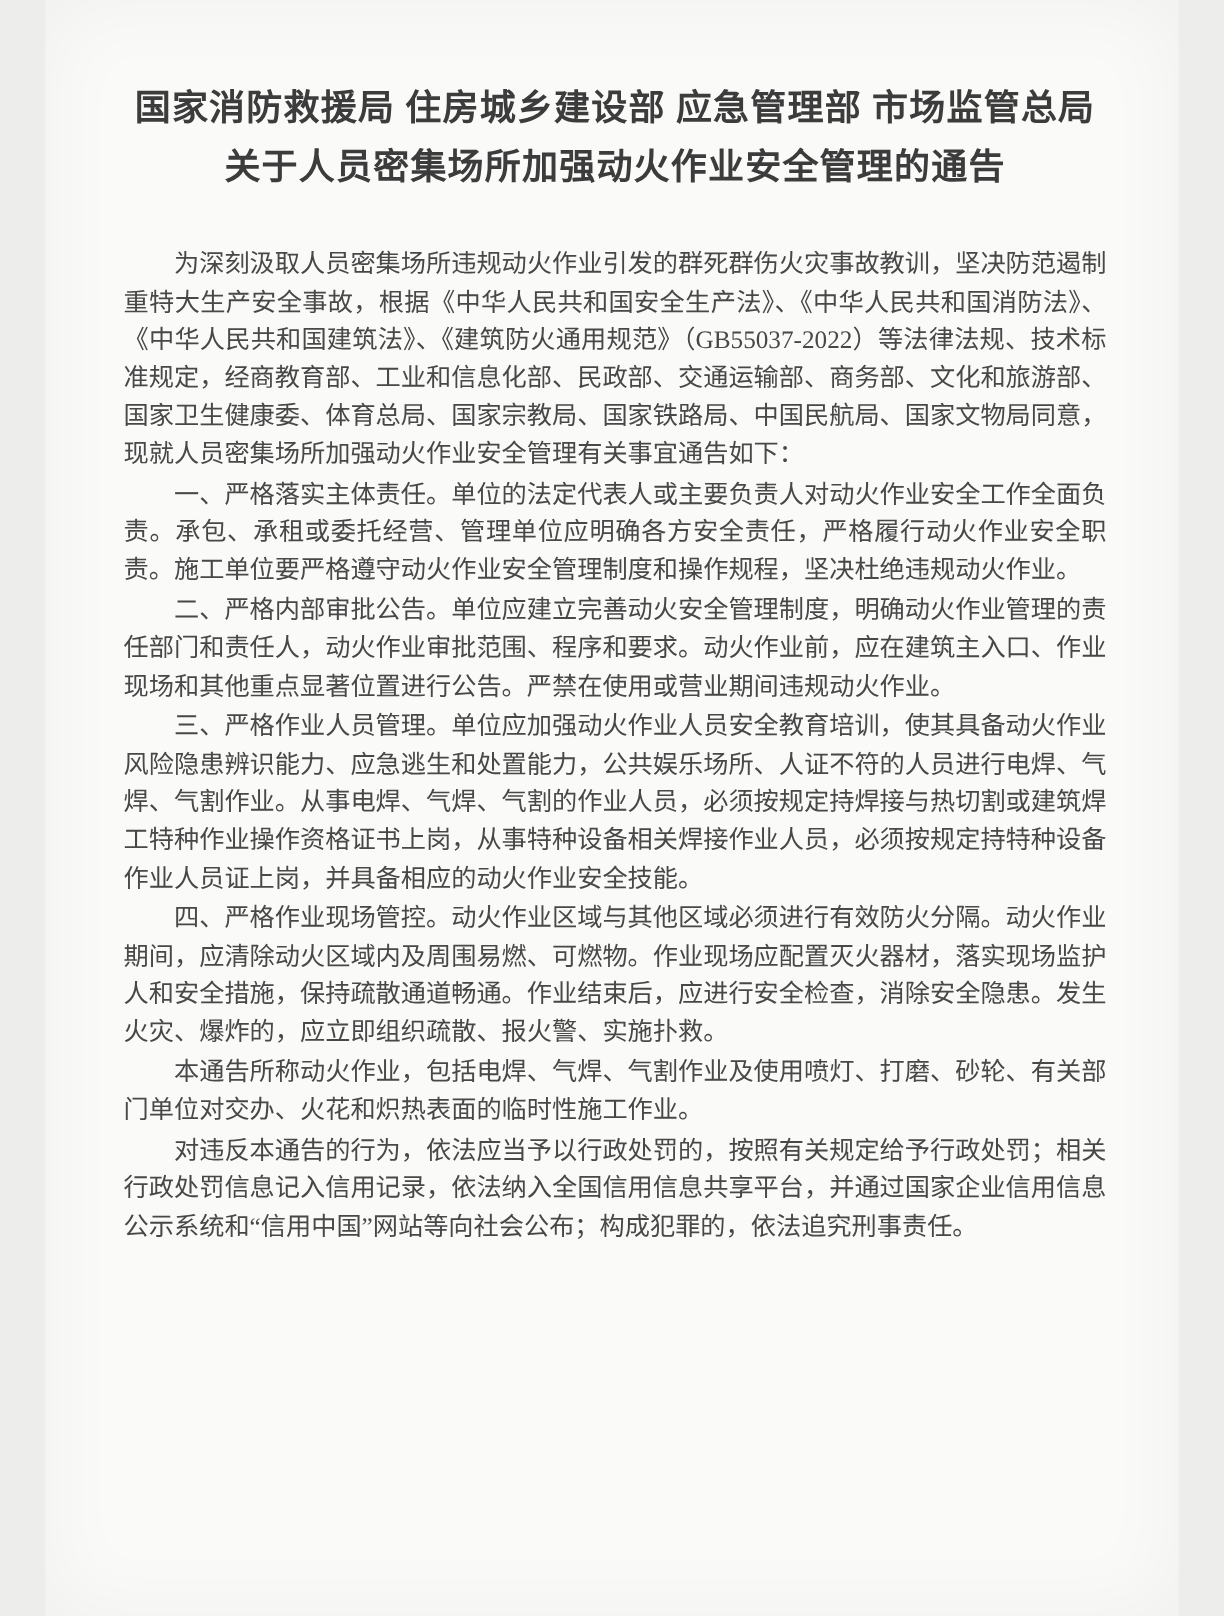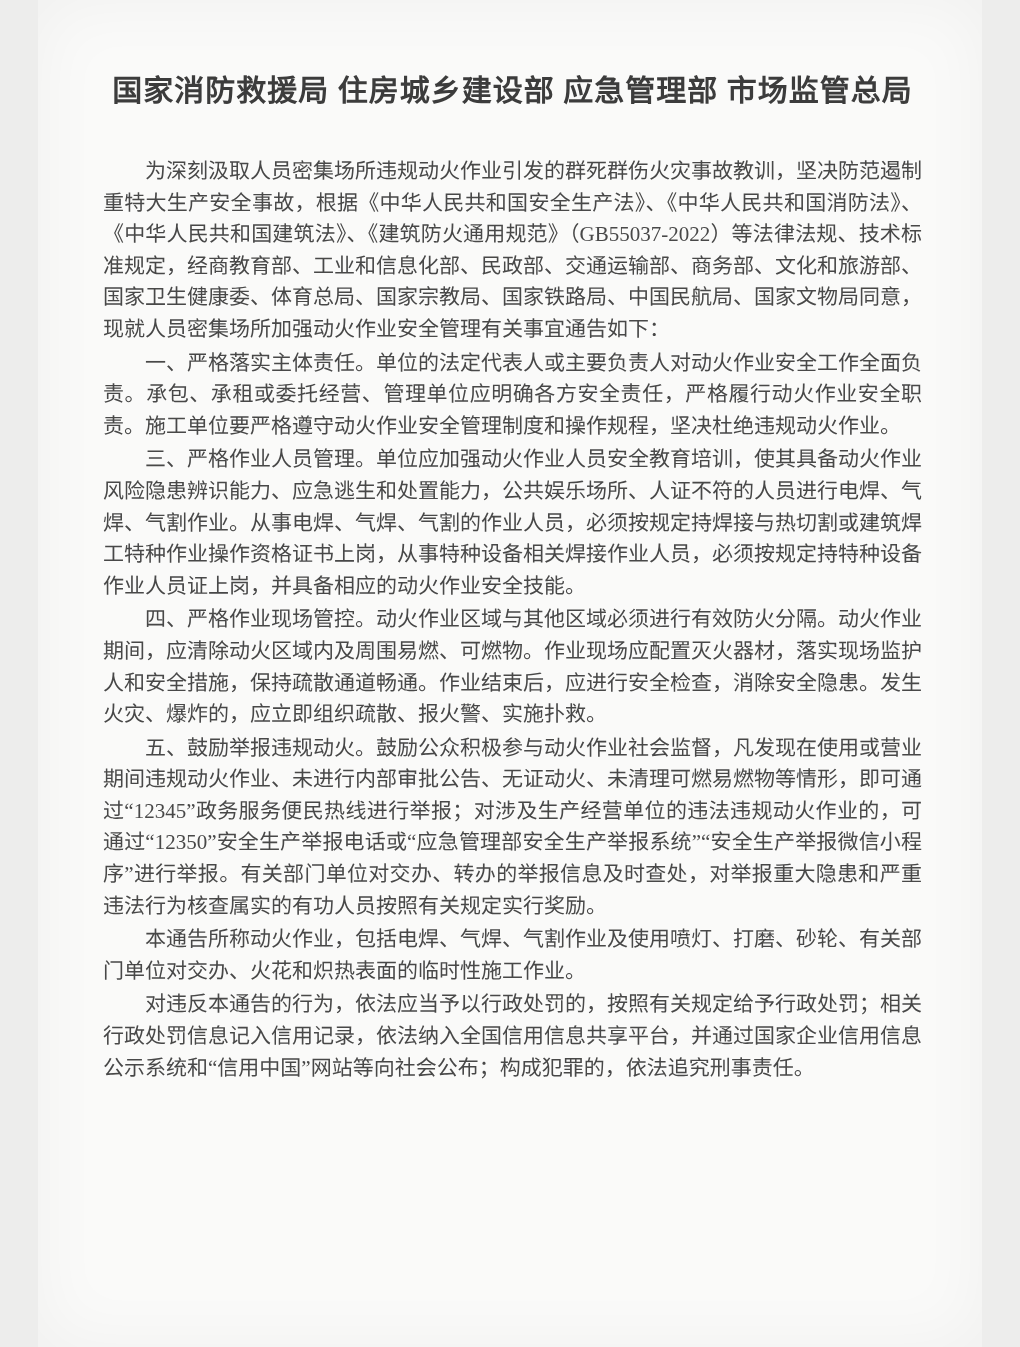--- a/index.html
+++ b/index.html
@@ -45,26 +45,27 @@
     color: #484848;
   }
 </style>
 </head>
 <body>
 
 <div class="page">
 
   <div class="title-block">
     <div class="title-line">国家消防救援局 住房城乡建设部 应急管理部 市场监管总局</div>
+    <div class="title-line">关于人员密集场所加强动火作业安全管理的通告</div>
   </div>
 
   <div class="body-block">
     <p>为深刻汲取人员密集场所违规动火作业引发的群死群伤火灾事故教训，坚决防范遏制重特大生产安全事故，根据《中华人民共和国安全生产法》、《中华人民共和国消防法》、《中华人民共和国建筑法》、《建筑防火通用规范》（GB55037-2022）等法律法规、技术标准规定，经商教育部、工业和信息化部、民政部、交通运输部、商务部、文化和旅游部、国家卫生健康委、体育总局、国家宗教局、国家铁路局、中国民航局、国家文物局同意，现就人员密集场所加强动火作业安全管理有关事宜通告如下：</p>
     <p>一、严格落实主体责任。单位的法定代表人或主要负责人对动火作业安全工作全面负责。承包、承租或委托经营、管理单位应明确各方安全责任，严格履行动火作业安全职责。施工单位要严格遵守动火作业安全管理制度和操作规程，坚决杜绝违规动火作业。</p>
+    <p>二、严格内部审批公告。单位应建立完善动火安全管理制度，明确动火作业管理的责任部门和责任人，动火作业审批范围、程序和要求。动火作业前，应在建筑主入口、作业现场和其他重点显著位置进行公告。严禁在使用或营业期间违规动火作业。</p>
     <p>三、严格作业人员管理。单位应加强动火作业人员安全教育培训，使其具备动火作业风险隐患辨识能力、应急逃生和处置能力，公共娱乐场所、人证不符的人员进行电焊、气焊、气割作业。从事电焊、气焊、气割的作业人员，必须按规定持焊接与热切割或建筑焊工特种作业操作资格证书上岗，从事特种设备相关焊接作业人员，必须按规定持特种设备作业人员证上岗，并具备相应的动火作业安全技能。</p>
     <p>四、严格作业现场管控。动火作业区域与其他区域必须进行有效防火分隔。动火作业期间，应清除动火区域内及周围易燃、可燃物。作业现场应配置灭火器材，落实现场监护人和安全措施，保持疏散通道畅通。作业结束后，应进行安全检查，消除安全隐患。发生火灾、爆炸的，应立即组织疏散、报火警、实施扑救。</p>
-    <p>五、鼓励举报违规动火。鼓励公众积极参与动火作业社会监督，凡发现在使用或营业期间违规动火作业、未进行内部审批公告、无证动火、未清理可燃易燃物等情形，即可通过“12345”政务服务便民热线进行举报；对涉及生产经营单位的违法违规动火作业的，可通过“12350”安全生产举报电话或“应急管理部安全生产举报系统”“安全生产举报微信小程序”进行举报。有关部门单位对交办、转办的举报信息及时查处，对举报重大隐患和严重违法行为核查属实的有功人员按照有关规定实行奖励。</p>
     <p>本通告所称动火作业，包括电焊、气焊、气割作业及使用喷灯、打磨、砂轮、有关部门单位对交办、火花和炽热表面的临时性施工作业。</p>
     <p>对违反本通告的行为，依法应当予以行政处罚的，按照有关规定给予行政处罚；相关行政处罚信息记入信用记录，依法纳入全国信用信息共享平台，并通过国家企业信用信息公示系统和“信用中国”网站等向社会公布；构成犯罪的，依法追究刑事责任。</p>
 
   </div>
 
 </div>
 
 </body></html>

